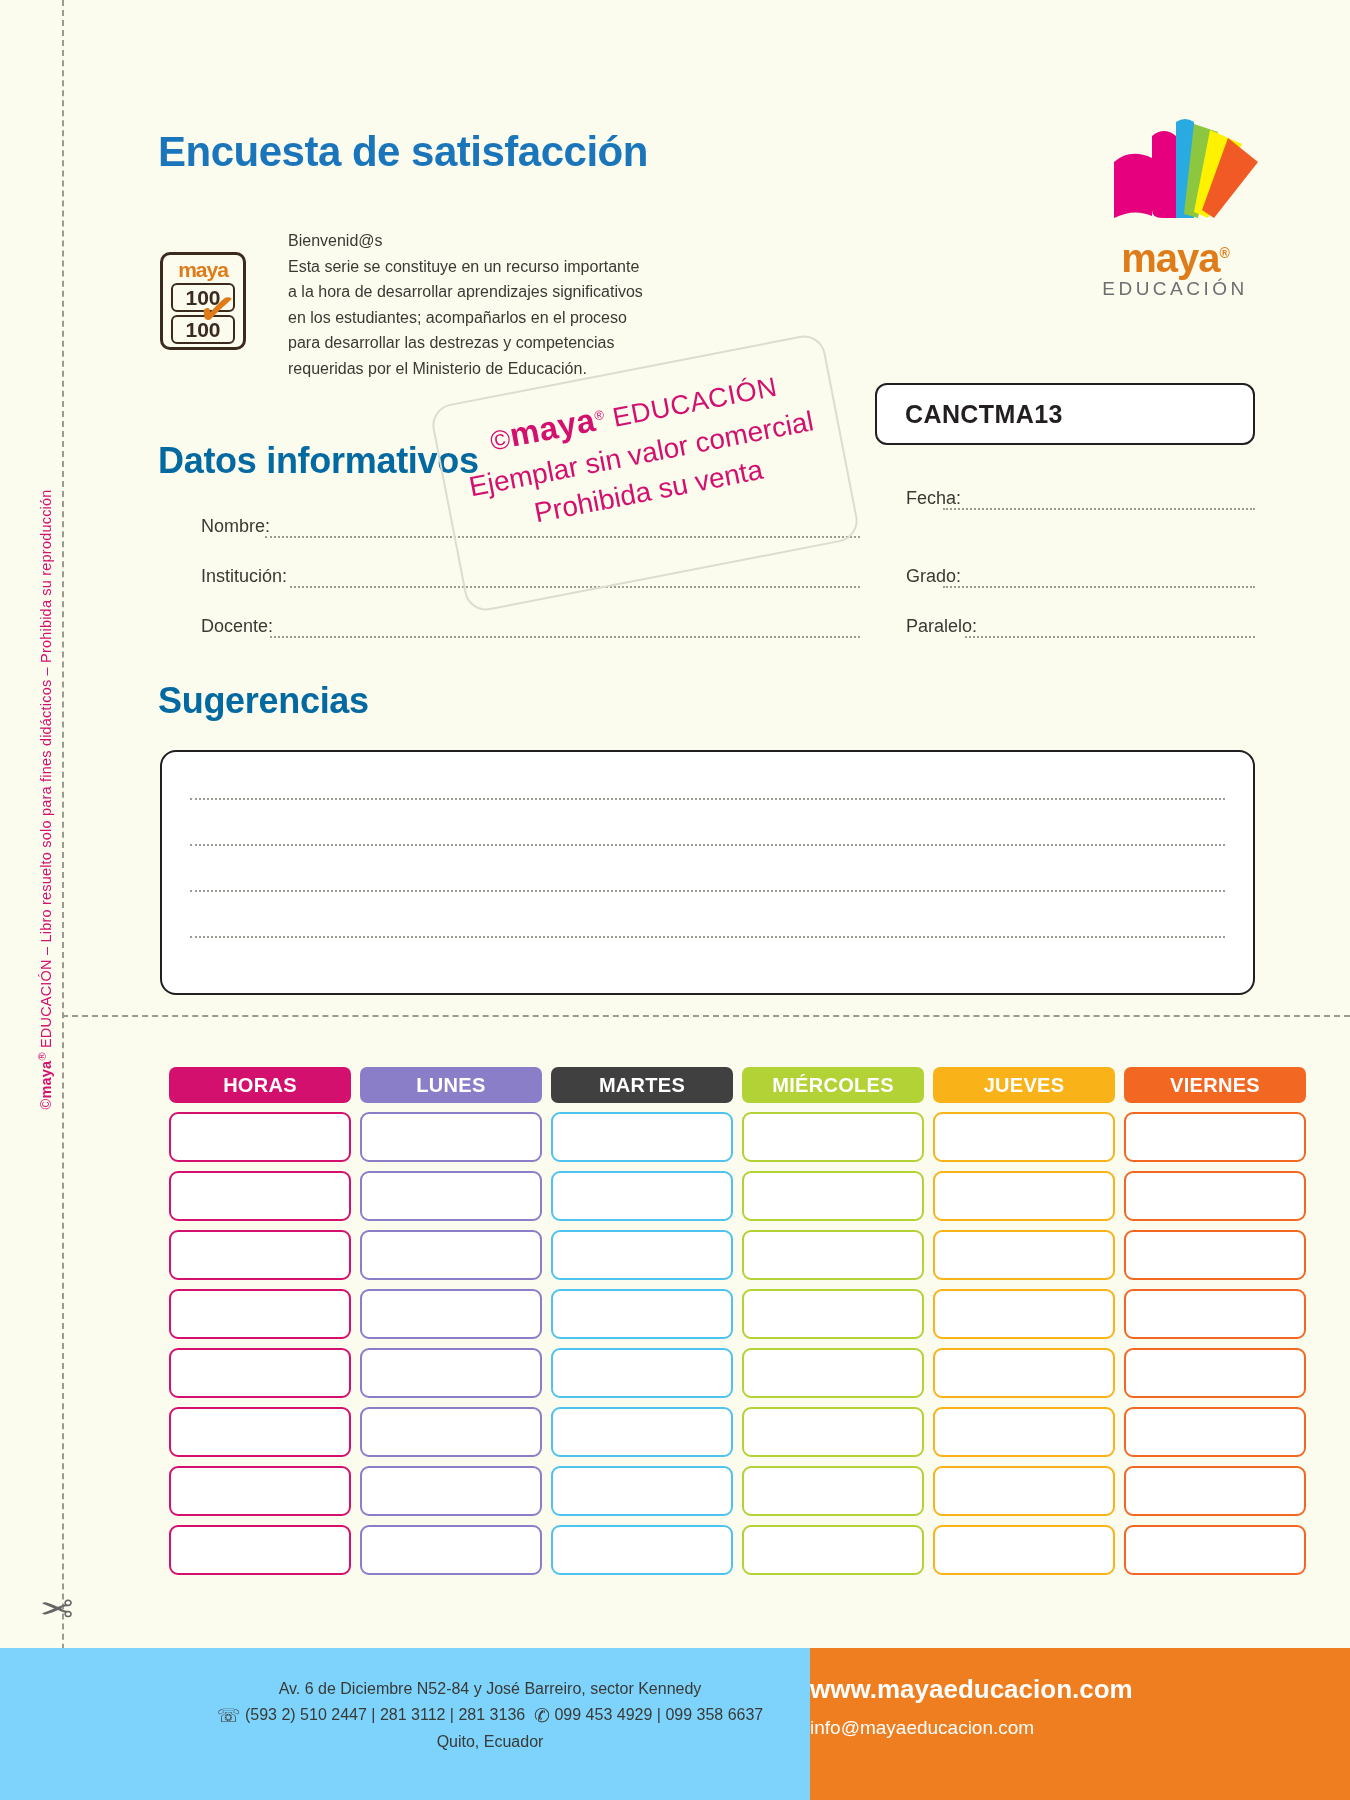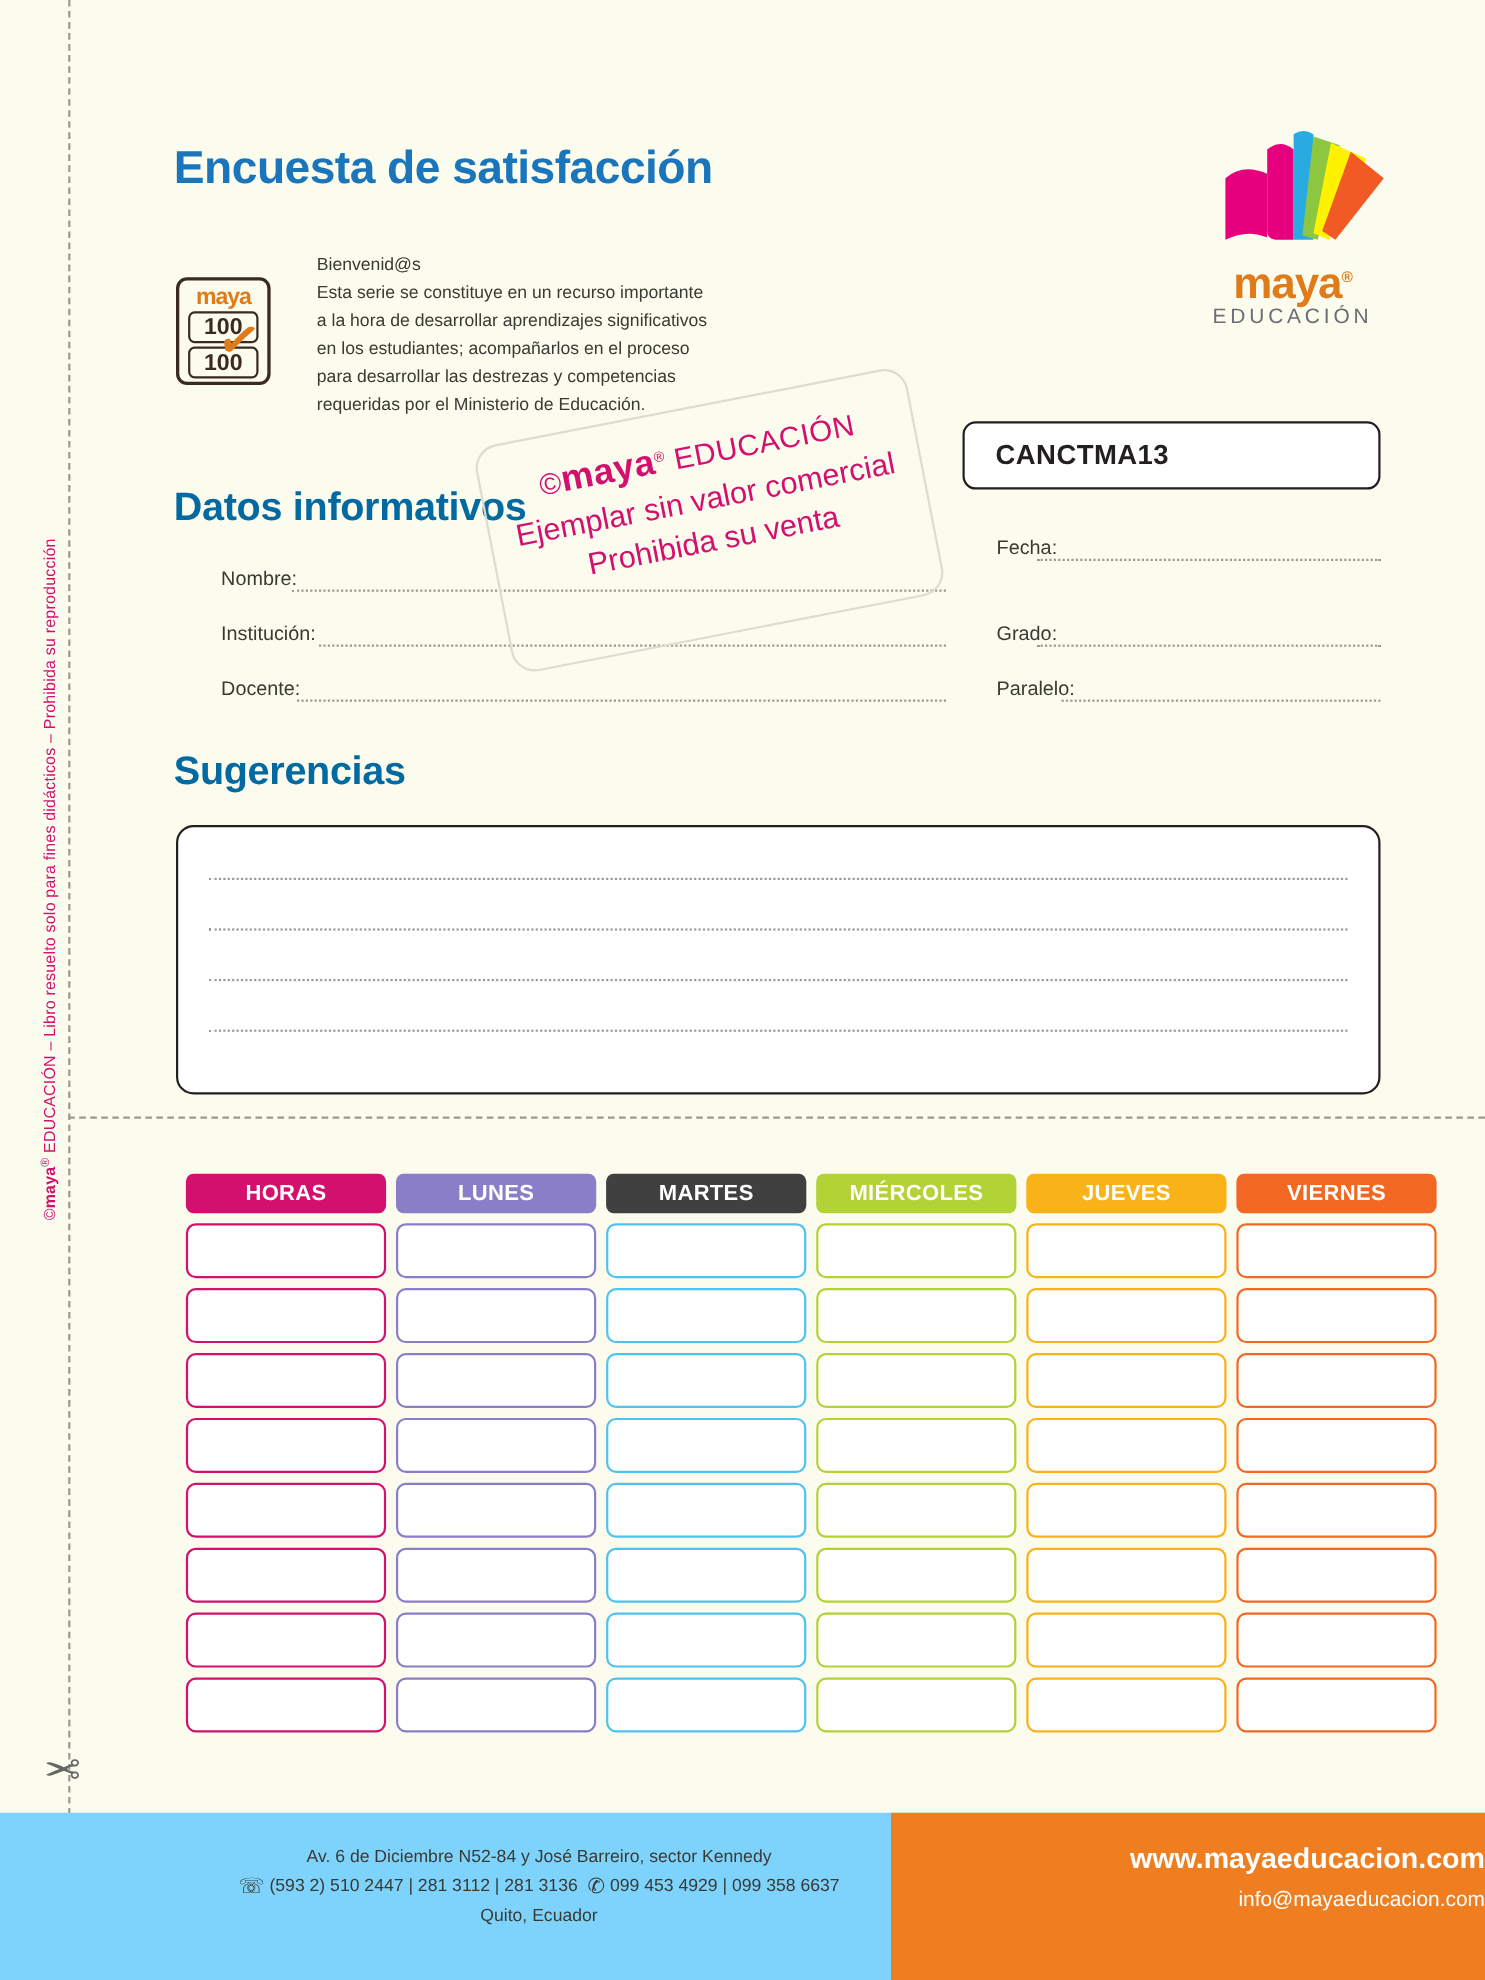--- a/index.html
+++ b/index.html
@@ -208,21 +208,21 @@
     position: absolute; left: 0; right: 0; bottom: 0; height: 152px;
     background: #7dd3fc;
   }
   .footer .addr {
     position: absolute; left: 150px; top: 28px; width: 680px;
     text-align: center; font-size: 16px; color: #3a3a35; line-height: 26px;
   }
   .footer .orange {
     position: absolute; right: 0; top: 0; bottom: 0; width: 540px;
     background: #ef7e20;
-    color: #fff; text-align: right;
+    color: #fff; text-align: left;
   }
   .footer .orange .web { margin-top: 26px; font-size: 26px; font-weight: bold; }
   .footer .orange .mail { margin-top: 12px; font-size: 19px; }
   .ico { font-size: 19px; vertical-align: -2px; }
 </style>
 </head>
 <body>
 
 <div class="page">
 

